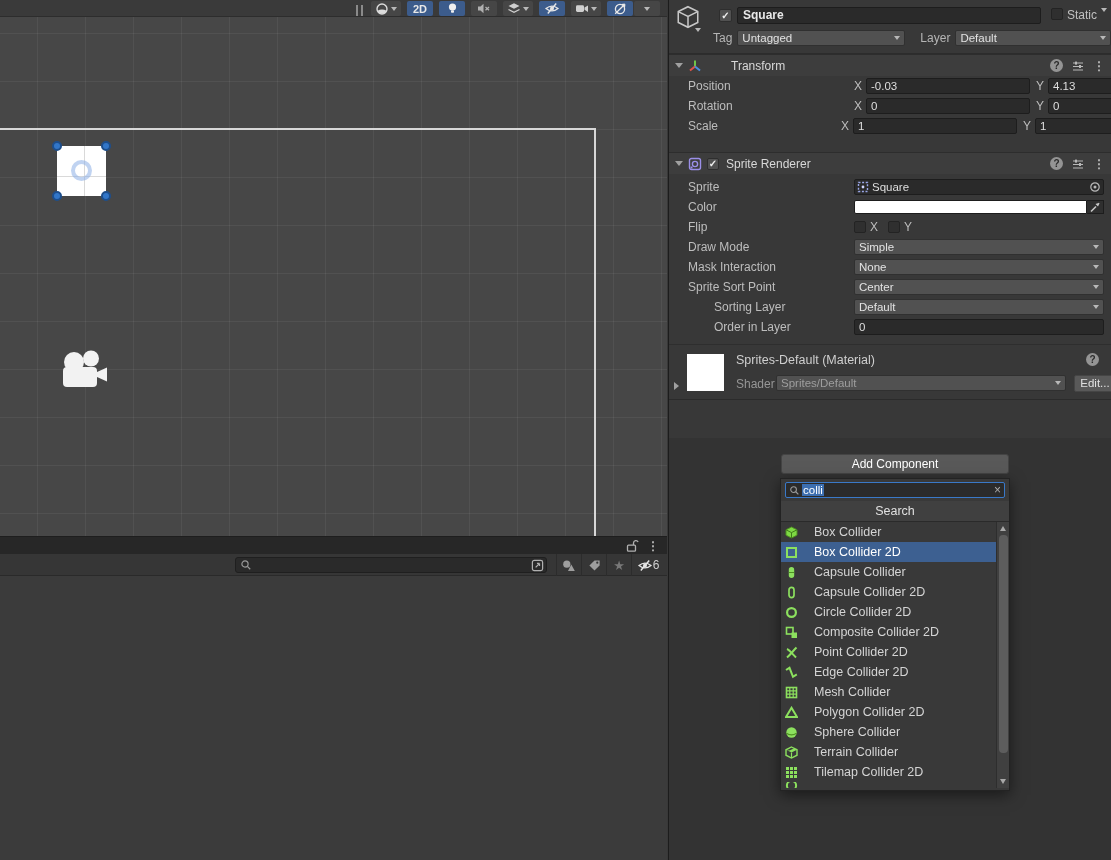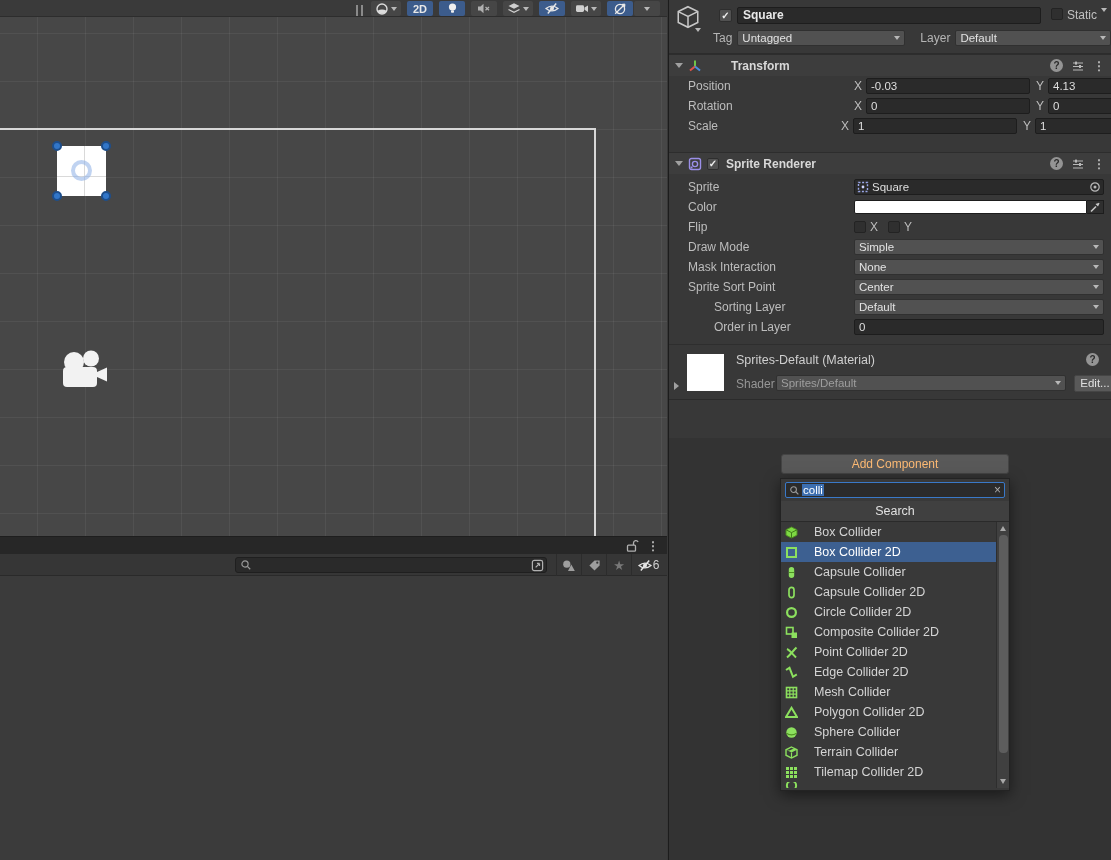--- a/index.html
+++ b/index.html
@@ -77,21 +77,21 @@
   .dropdown .dd-text { flex:1; white-space:nowrap; overflow:hidden; }
   #tag-dd { width:168px; margin-left:5px; }
   #layer-dd { flex:1; margin-left:5px; }
   #layer-lbl { margin-left:15px; }
 
   .sep { height:1px; background:#2c2c2c; margin-top:4px; }
 
   
   .comp-header { height:22px; display:flex; align-items:center; padding:0 6px; gap:5px;
     border-top:1px solid #2d2d2d; background:#3d3d3d; }
-  .comp-title { font-weight:bold; color:#d8d8d8; flex:1; margin-left:2px; }
+  .comp-title { font-weight:normal; color:#d8d8d8; flex:1; margin-left:2px; }
   .fold-down { width:0; height:0; border-left:4px solid transparent; border-right:4px solid transparent;
     border-top:5px solid #a0a0a0; }
   .fold-right { width:0; height:0; border-top:4px solid transparent; border-bottom:4px solid transparent;
     border-left:5px solid #a0a0a0; }
   .help-icon { width:13px; height:13px; border-radius:50%; background:#949494; color:#2b2b2b;
     font-size:10px; font-weight:bold; text-align:center; line-height:13px; }
   .help-icon::before { content:"?"; }
   .hdr-icons { display:flex; align-items:center; gap:9px; }
 
   .row { display:flex; align-items:center; height:20px; padding-left:19px; }
@@ -119,21 +119,21 @@
   #mat-title { position:absolute; left:67px; top:8px; color:#cfcfcf; font-size:12.5px; }
   #mat-help { position:absolute; right:12px; top:8px; }
   #mat-shader-lbl { position:absolute; left:67px; top:32px; color:#969696; }
   #mat-shader-dd { position:absolute; left:107px; top:30px; width:290px; color:#9e9e9e; }
   #mat-edit-btn { position:absolute; left:405px; top:30px; width:42px; height:17px; background:#595959;
     border:1px solid #454545; border-radius:2px; color:#e0e0e0; text-align:center; line-height:15px; font-size:11.5px; }
 
   
   #insp-footer { position:absolute; left:0; top:438px; width:443px; height:422px; background:#333333; }
   #add-comp-btn { position:absolute; left:112px; top:16px; width:228px; height:20px; background:#595959;
-    border:1px solid #444444; border-radius:3px; color:#fdba74; text-align:center; line-height:18px; font-size:12px; }
+    border:1px solid #444444; border-radius:3px; color:#ffffff; text-align:center; line-height:18px; font-size:12px; }
 
   
   #ac-popup { position:absolute; left:111px; top:40px; width:230px; height:313px; background:#393939;
     border:1px solid #232323; box-shadow:0 4px 14px rgba(0,0,0,.5); }
   #ac-search-row { height:22px; padding:3px 4px; }
   #ac-search { height:16px; background:#2b2b2b; border:1px solid #3a79c8; border-radius:2px;
     display:flex; align-items:center; padding:0 3px; }
   #ac-search .txt { background:#3d6fb0; color:#ffffff; font-size:11.5px; padding:0 1px; margin-left:2px; }
   #ac-search .spacer { flex:1; }
   .clear-x::before { content:"\00D7"; color:#aaaaaa; font-size:12px; }

